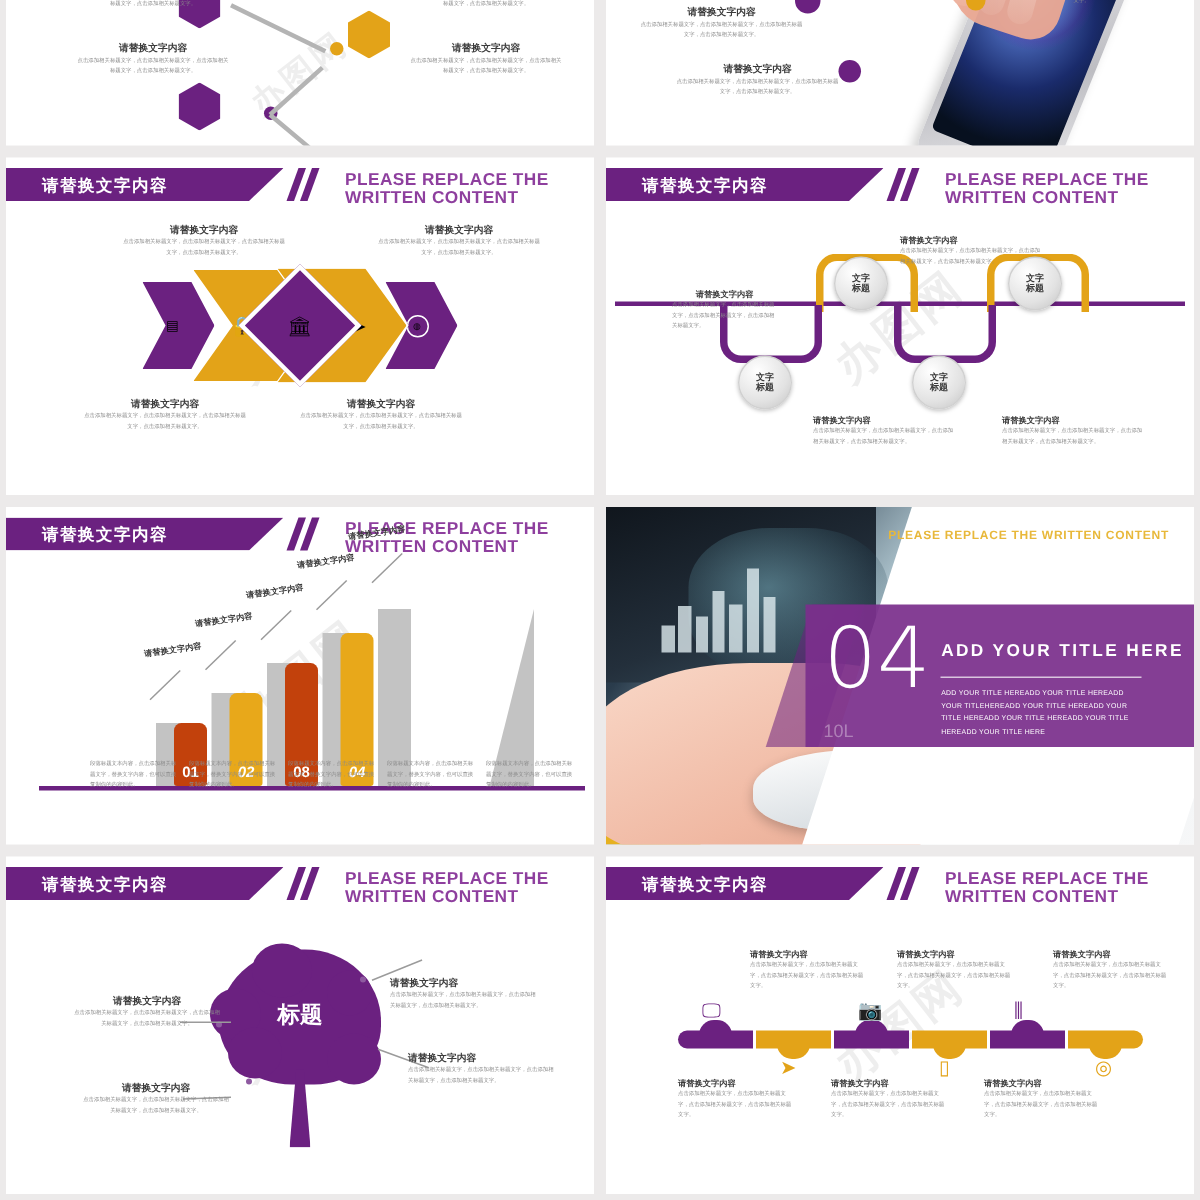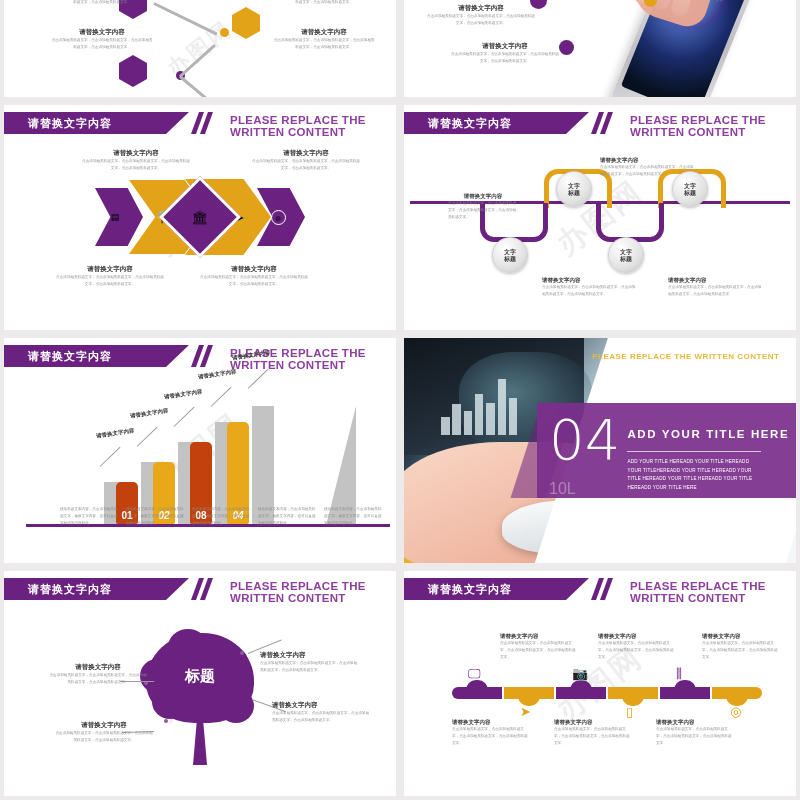--- a/index.html
+++ b/index.html
@@ -142,21 +142,21 @@
     background:#6b2180;opacity:.55;transform:skewX(-18deg);}
   .s6 .num{position:absolute;left:37%;top:33%;font-size:56px;color:#fff;
     font-weight:300;line-height:1;font-family:"DejaVu Sans",sans-serif;}
   .s6 .ttl{position:absolute;left:57%;top:40%;color:#fff;font-size:11.5px;
     letter-spacing:1.6px;font-weight:bold;}
   .s6 .rule{position:absolute;left:57%;top:50%;width:34%;height:1px;background:rgba(255,255,255,.7);}
   .s6 .body{position:absolute;left:57%;top:53.5%;width:34%;color:#fff;font-size:4.6px;
     line-height:1.85;letter-spacing:.2px;}
   .s6 .top-en{position:absolute;left:48%;top:6%;color:#e8b83a;font-size:8px;
     font-weight:bold;letter-spacing:.5px;}
-  .s6 .ghost{position:absolute;left:37%;top:63%;color:rgba(255,255,255,.35);font-size:16px;}
+  .s6 .ghost{position:absolute;left:37%;top:63%;color:rgba(255,255,255,.35);font-size:12px;}
 
   
   .tree{position:absolute;left:50%;top:62px;transform:translateX(-50%);width:108px;height:132px;}
   .crown{position:absolute;left:0;top:0;width:108px;height:90px;background:#6b2180;
     border-radius:50% 48% 42% 46%/56% 54% 44% 46%;}
   .lobe{position:absolute;background:#6b2180;border-radius:50%;}
   .trunk{position:absolute;left:47px;top:80px;width:14px;height:52px;background:#6b2180;
     clip-path:polygon(32% 0,68% 0,100% 100%,0 100%);}
   .tree-label{position:absolute;left:0;top:34px;width:108px;text-align:center;
     color:#fff;font-size:15px;font-weight:bold;font-family:"DejaVu Sans",sans-serif;}

